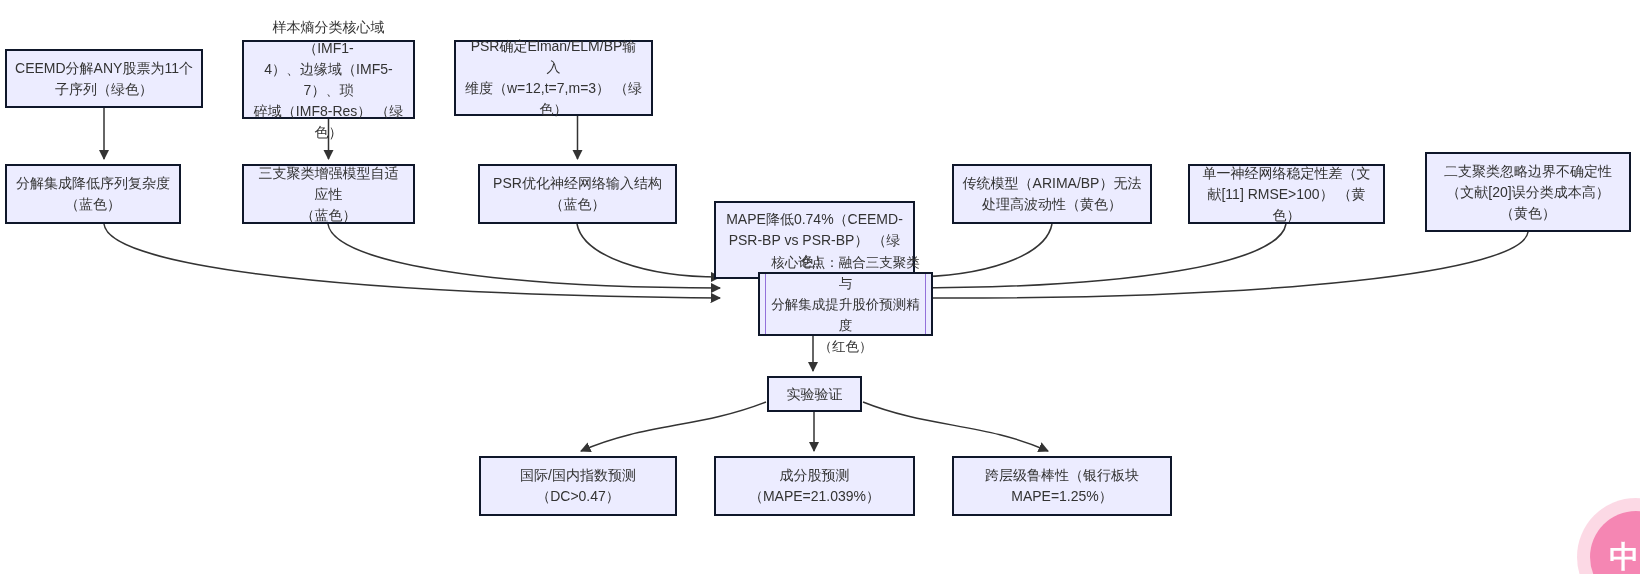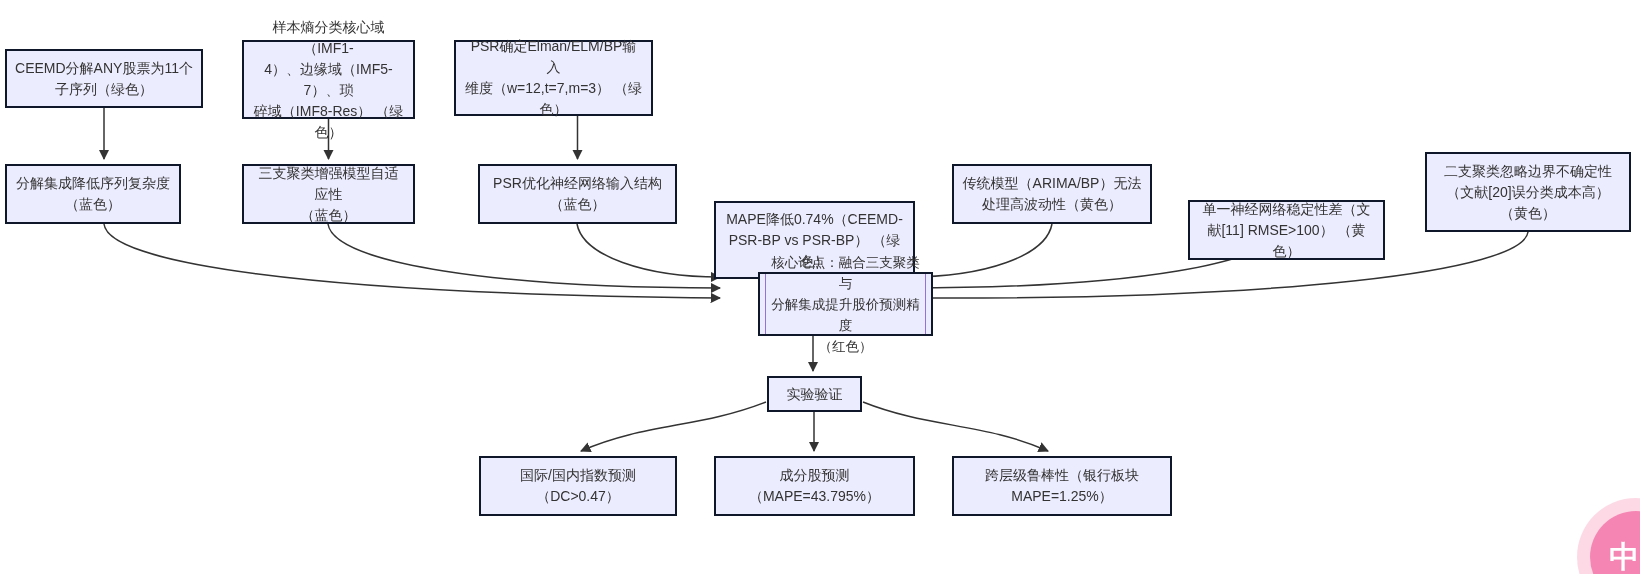--- a/index.html
+++ b/index.html
@@ -23,21 +23,21 @@
   }
   
   .n-ceemd{left:5px;top:49px;width:198px;height:59px;}
   .n-entropy{left:242px;top:40px;width:173px;height:79px;}
   .n-psrdim{left:454px;top:40px;width:199px;height:76px;}
   .n-decomp{left:5px;top:164px;width:176px;height:60px;}
   .n-threeway{left:242px;top:164px;width:173px;height:60px;}
   .n-psrstruct{left:478px;top:164px;width:199px;height:60px;}
   .n-mape{left:714px;top:155px;width:201px;height:78px;margin-top:46px;}
   .n-trad{left:952px;top:164px;width:200px;height:60px;}
-  .n-singlenn{left:1188px;top:164px;width:197px;height:60px;margin-top:36px;}
+  .n-singlenn{left:1188px;top:164px;width:197px;height:60px;}
   .n-twoway{left:1425px;top:152px;width:206px;height:80px;}
   .n-core{left:726px;top:272px;width:175px;height:64px;}
   .n-exp{left:767px;top:376px;width:95px;height:36px;}
   .n-index{left:479px;top:456px;width:198px;height:60px;}
   .n-constituent{left:714px;top:456px;width:201px;height:60px;}
   .n-robust{left:952px;top:456px;width:220px;height:60px;}
   
   .tr-halo{
     position:absolute;left:1577px;top:498px;width:118px;height:118px;
     border-radius:50%;background:#FBCFDF;opacity:.8;
@@ -136,21 +136,21 @@
   <div class="node n-exp">
       <span>实验验证</span>
     </div>
 
   <div class="node n-index">
       <span>国际/国内指数预测
 （DC&gt;0.47）</span>
     </div>
   <div class="node n-constituent">
       <span>成分股预测
-（MAPE=43.795%）</span>
+（MAPE=21.039%）</span>
     </div>
   <div class="node n-robust">
       <span>跨层级鲁棒性（银行板块
 MAPE=1.25%）</span>
     </div>
 
   <div class="tr-halo"></div>
   <div class="tr-btn">
       <span>中A</span>
     </div>

